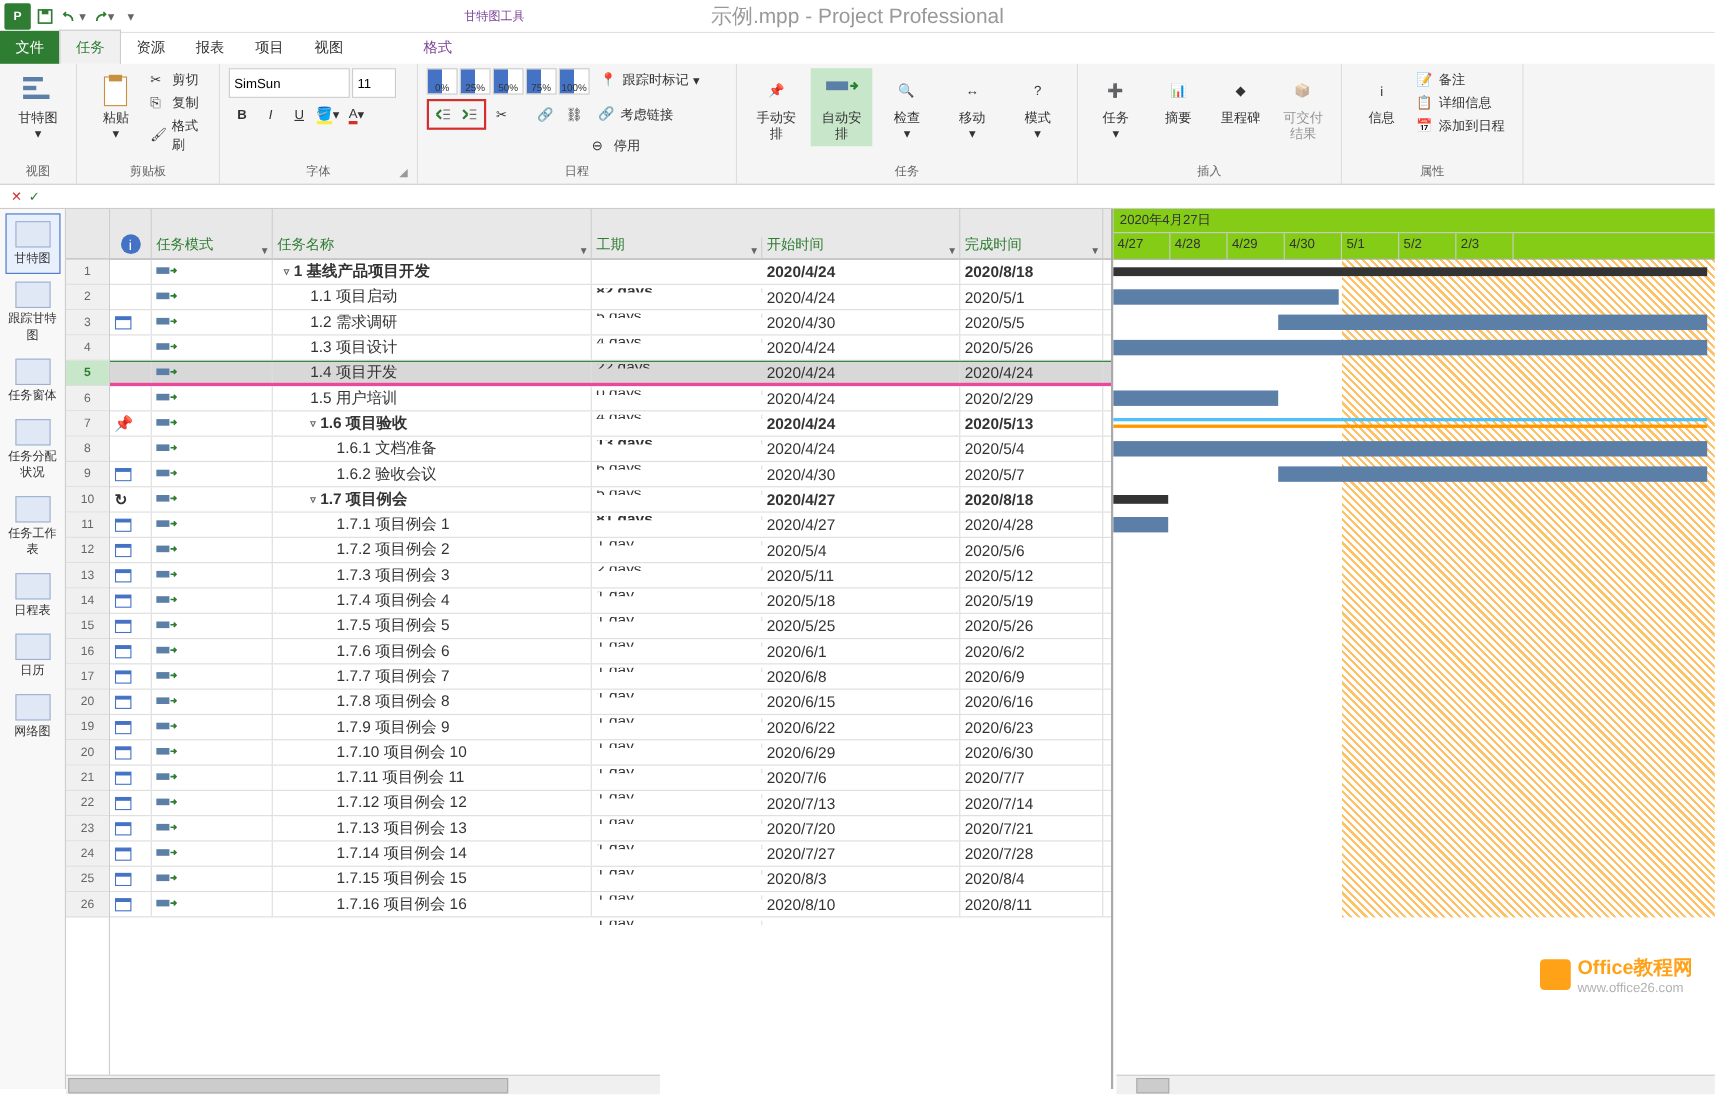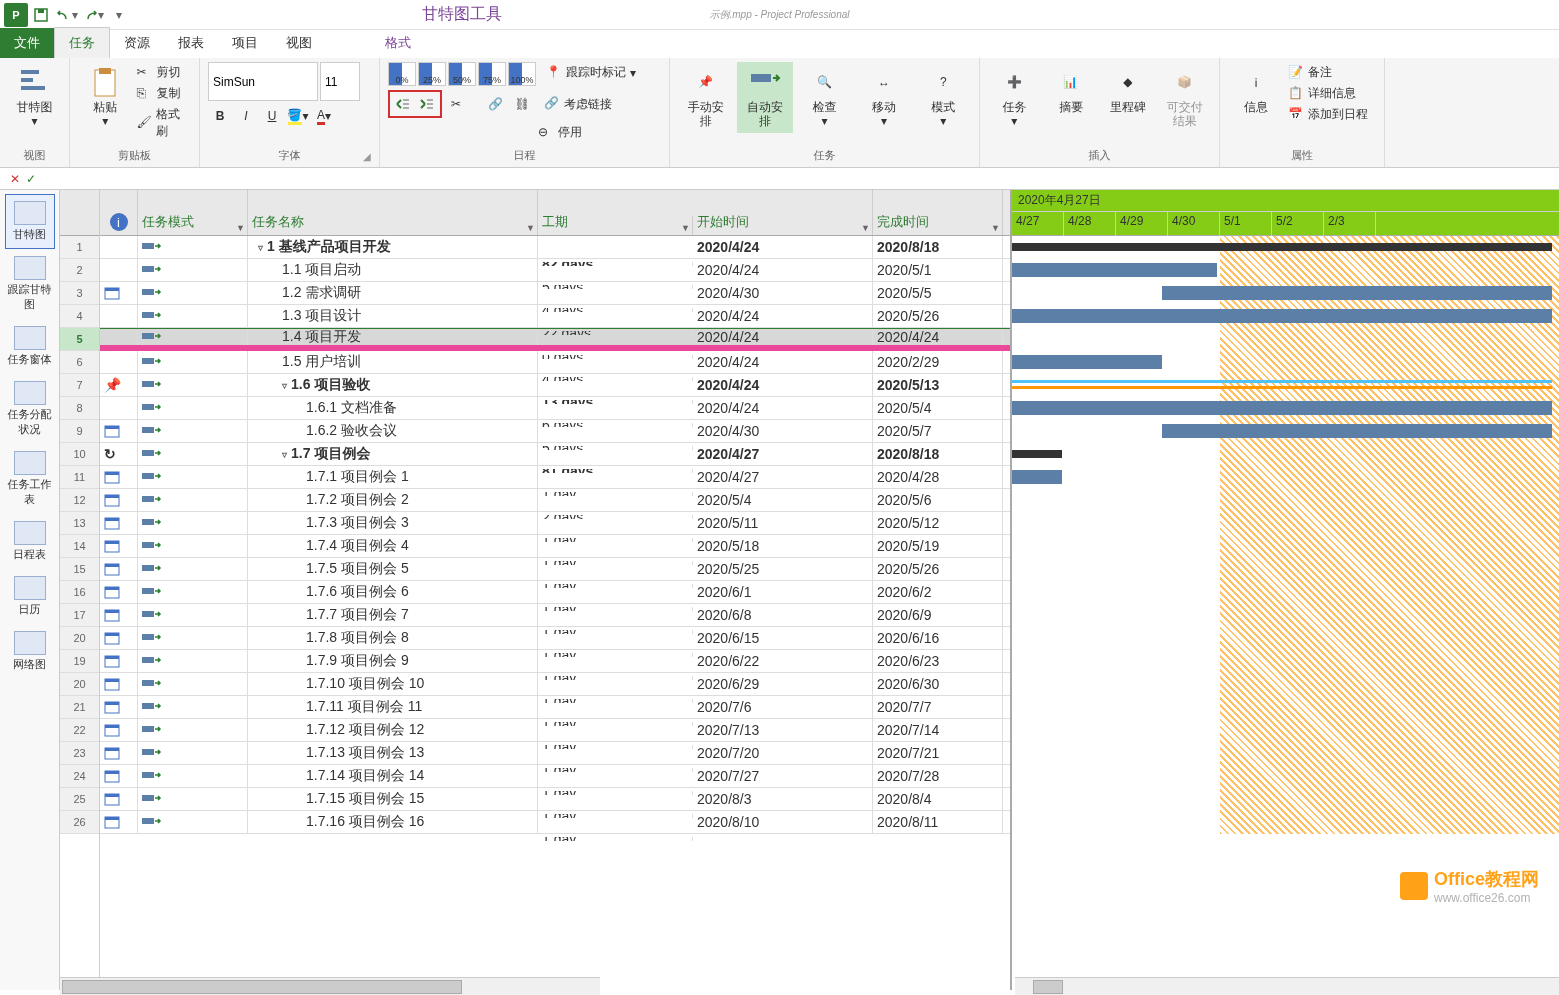--- a/index.html
+++ b/index.html
@@ -3,43 +3,43 @@
 <meta charset="utf-8">
 <style>
 * { box-sizing: border-box; margin: 0; padding: 0; font-family: "Microsoft YaHei", SimSun, sans-serif; }
 body { background: #fff; font-size: 12px; color: #333; overflow: hidden; width: 1559px; height: 995px; position: relative; }
 
 
 .titlebar { height: 30px; background: #fff; display: flex; align-items: center; padding: 0 4px; border-bottom: 1px solid #e0e0e0; }
 .app-icon { width: 24px; height: 24px; background: #2e7d32; color: #fff; display: flex; align-items: center; justify-content: center; font-weight: bold; font-size: 11px; border-radius: 2px; }
 .qat-btn { width: 22px; height: 22px; display: flex; align-items: center; justify-content: center; margin: 0 2px; cursor: pointer; color: #666; }
 .qat-btn svg { width: 16px; height: 16px; }
-.tool-tab { color: #7b4397; font-size: 16px; padding: 0 10px; margin-left: 280px; }
-.doc-title { color: #999; font-size: 10px; position: absolute; left: 50%; transform: translateX(-50%); font-style: italic; }
+.tool-tab { color: #7b4397; font-size: 11px; padding: 0 10px; margin-left: 280px; }
+.doc-title { color: #999; font-size: 19px; position: absolute; left: 50%; transform: translateX(-50%); }
 
 
 .ribbon-tabs { height: 28px; display: flex; align-items: flex-end; background: #fff; }
 .rtab { padding: 6px 14px; font-size: 13px; cursor: pointer; color: #333; }
 .rtab.file { background: #2e7d32; color: #fff; }
 .rtab.active { background: #f0f0f0; border: 1px solid #ccc; border-bottom: none; color: #2e7d32; }
 .rtab.tool { color: #7b4397; margin-left: 45px; }
 
 
 .ribbon { height: 110px; background: #f5f5f5; border-bottom: 1px solid #ccc; display: flex; }
 .rgroup { border-right: 1px solid #ddd; padding: 4px 8px; display: flex; flex-direction: column; position: relative; }
 .rgroup-label { text-align: center; font-size: 11px; color: #666; margin-top: auto; padding-top: 2px; }
 .rgroup-body { display: flex; align-items: flex-start; gap: 4px; flex: 1; }
 .big-btn { display: flex; flex-direction: column; align-items: center; padding: 4px; cursor: pointer; width: 56px; }
 .big-btn .ico { width: 32px; height: 32px; margin-bottom: 2px; display: flex; align-items: center; justify-content: center; }
 .big-btn .lbl { font-size: 12px; text-align: center; line-height: 1.2; }
 .small-row { display: flex; align-items: center; gap: 4px; padding: 2px 0; cursor: pointer; font-size: 12px; }
 .small-row .ico { width: 16px; height: 16px; }
 .vstack { display: flex; flex-direction: column; }
 .font-row { display: flex; gap: 2px; margin-bottom: 4px; }
-.font-sel { border: 1px solid #ccc; background: #fff; height: 39px; padding: 0 4px; font-size: 12px; }
+.font-sel { border: 1px solid #ccc; background: #fff; height: 27px; padding: 0 4px; font-size: 12px; }
 .tbtn { width: 24px; height: 22px; display: flex; align-items: center; justify-content: center; cursor: pointer; border: 1px solid transparent; }
 .hl-box { border: 2px solid #d32f2f; padding: 1px; display: flex; }
 .pct-row { display: flex; gap: 2px; }
 .pct-btn { width: 28px; height: 24px; border: 1px solid #ccc; background: linear-gradient(90deg,#4472c4 50%,#fff 50%); font-size: 9px; text-align: center; padding-top: 12px; cursor: pointer; }
 .dialog-launcher { position: absolute; bottom: 2px; right: 2px; width: 14px; height: 14px; cursor: pointer; color: #999; font-size: 10px; }
 .autoschedule-btn { background: #c8e6c9 !important; }
 
 
 .formula-bar { height: 22px; border-bottom: 1px solid #ccc; display: flex; align-items: center; padding: 0 10px; gap: 6px; }
 .fb-x { color: #d32f2f; cursor: pointer; }
@@ -64,21 +64,21 @@
 .hdr-cell { border-right: 1px solid #ccc; padding: 4px; font-size: 13px; color: #2e7d32; display: flex; align-items: flex-end; position: relative; }
 .hdr-cell .dd { position: absolute; right: 2px; bottom: 2px; color: #666; font-size: 9px; }
 .col-info { width: 38px; }
 .col-mode { width: 110px; }
 .col-name { width: 290px; }
 .col-dur { width: 155px; margin-top: 26px; }
 .col-start { width: 180px; }
 .col-finish { width: 130px; }
 
 .data-row { display: flex; height: 23px; border-bottom: 1px solid #ddd; font-size: 14px; font-family: SimSun, serif; }
-.data-row.sel { background: #d8d8d8; border-top: 1px solid #2e7d32; border-bottom: 6px solid #ec4899; }
+.data-row.sel { background: #d8d8d8; border-top: 1px solid #2e7d32; border-bottom: 3px solid #ec4899; }
 .data-row.bold { font-weight: bold; }
 .cell { border-right: 1px solid #ddd; padding: 2px 4px; white-space: nowrap; overflow: hidden; display: flex; align-items: center; }
 .outline-toggle { color: #666; margin-right: 4px; font-size: 10px; }
 
 
 .gantt { flex: 1; border-left: 2px solid #aaa; overflow: hidden; position: relative; }
 .gantt-hdr { height: 46px; background: #84cc16; border-bottom: 1px solid #aaa; }
 .gantt-scale-top { height: 22px; border-bottom: 1px solid #ccc; padding: 2px 6px; font-size: 12px; }
 .gantt-scale-bot { height: 24px; display: flex; }
 .day-col { width: 52px; border-right: 1px solid #ccc; text-align: left; padding: 2px 4px; font-size: 12px; }

